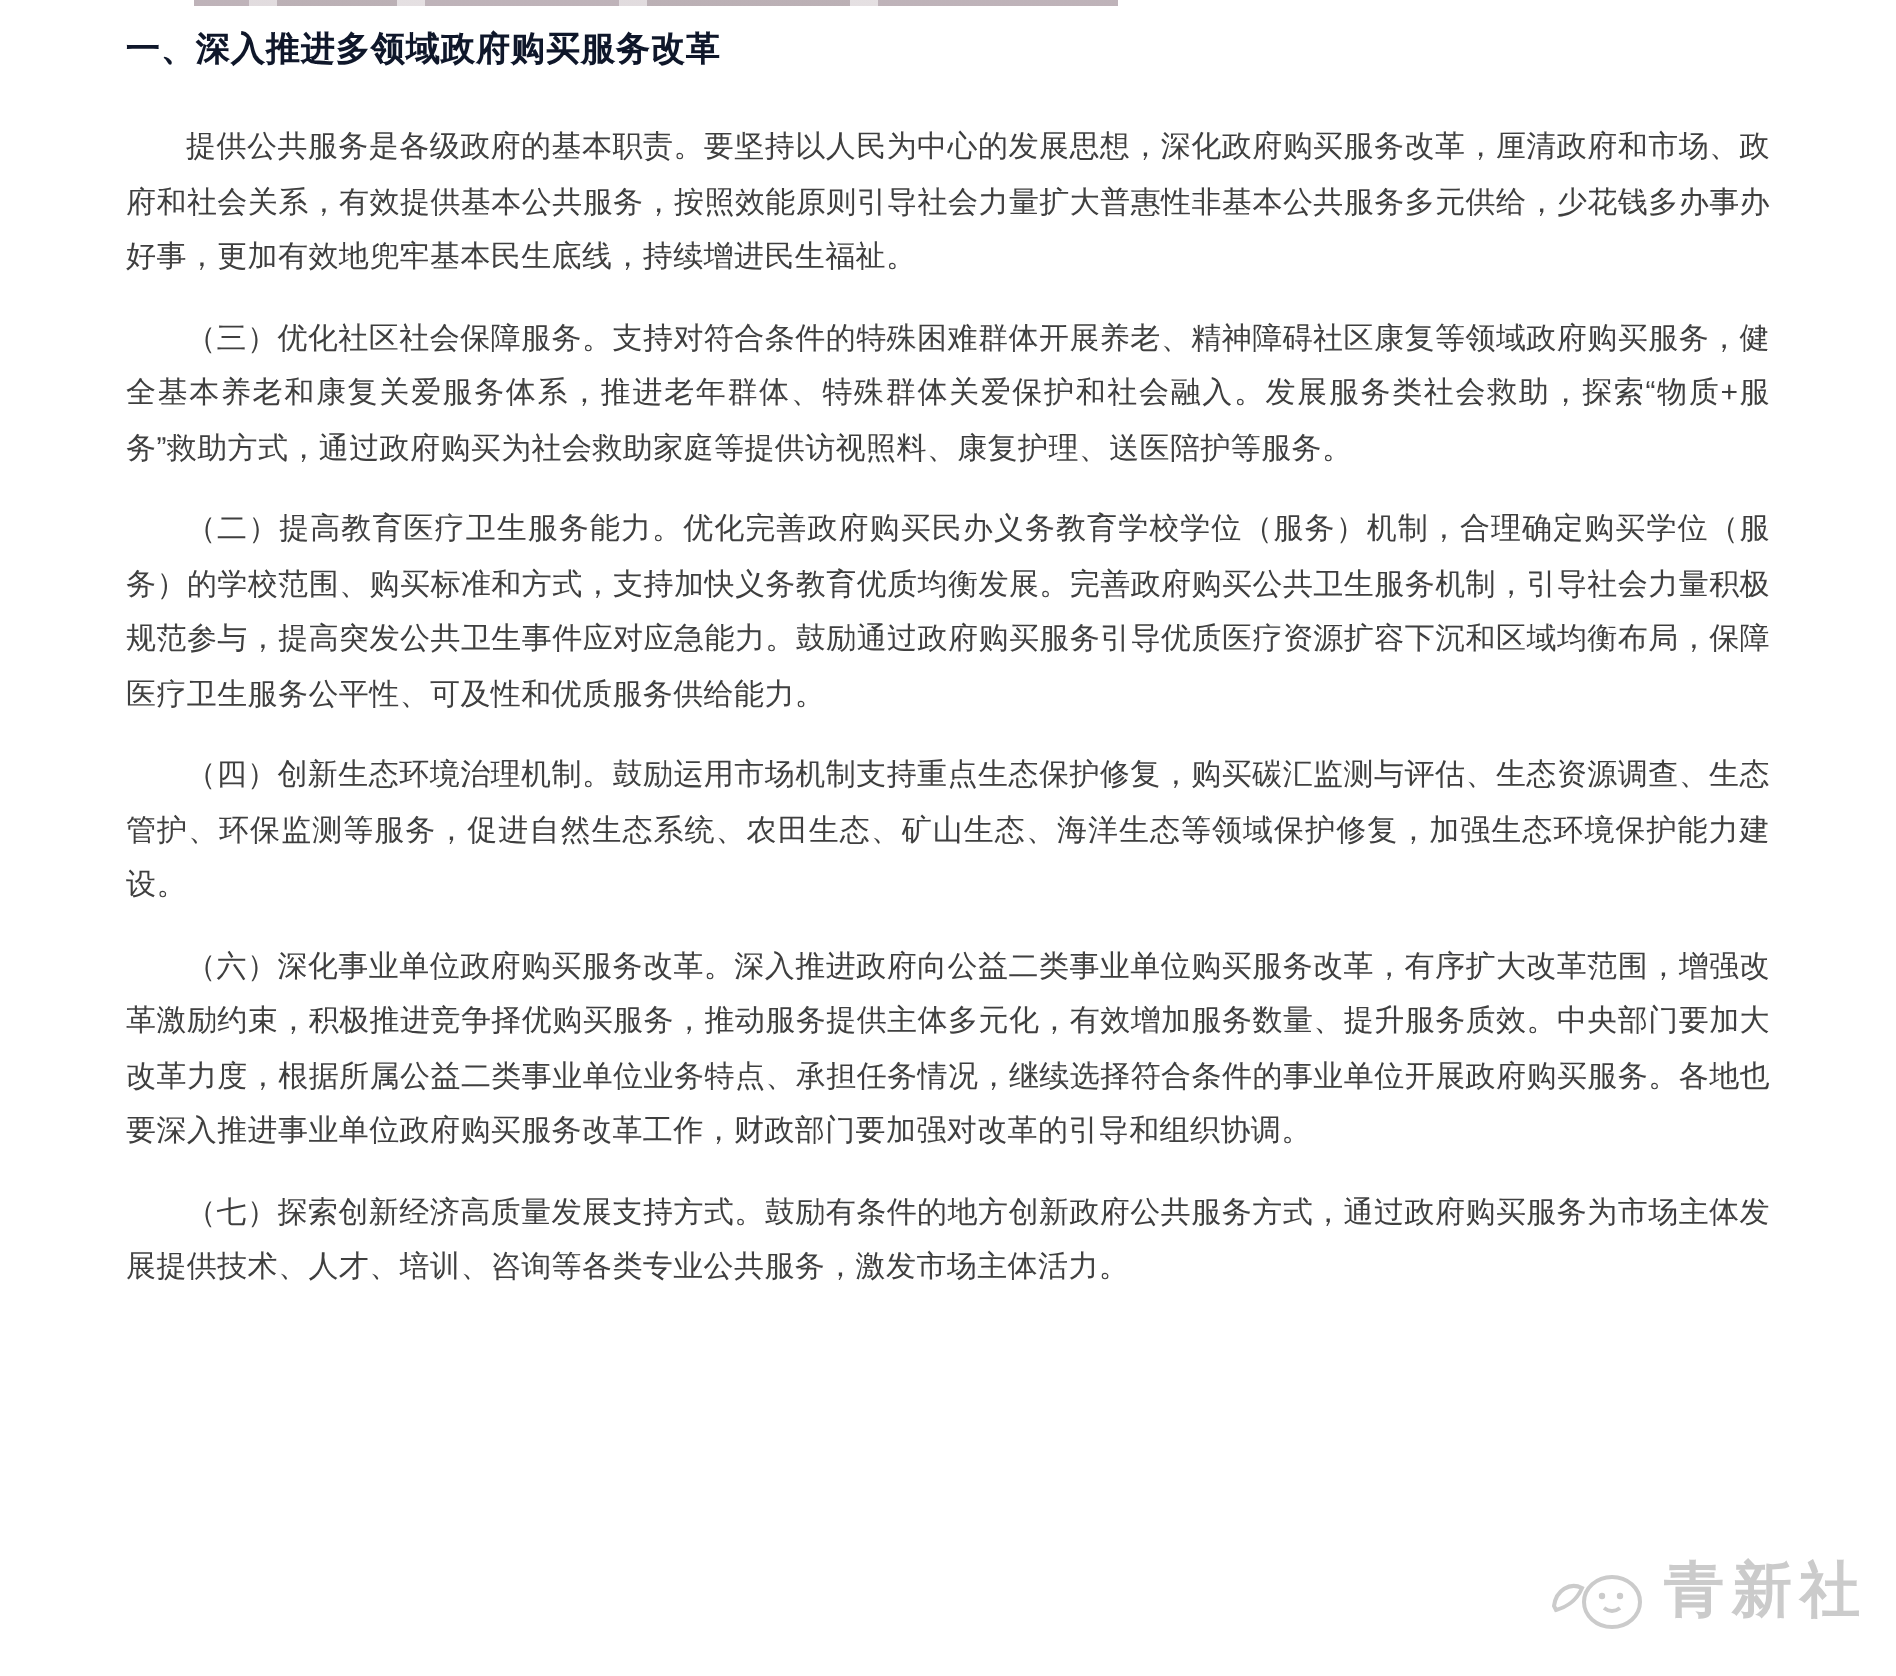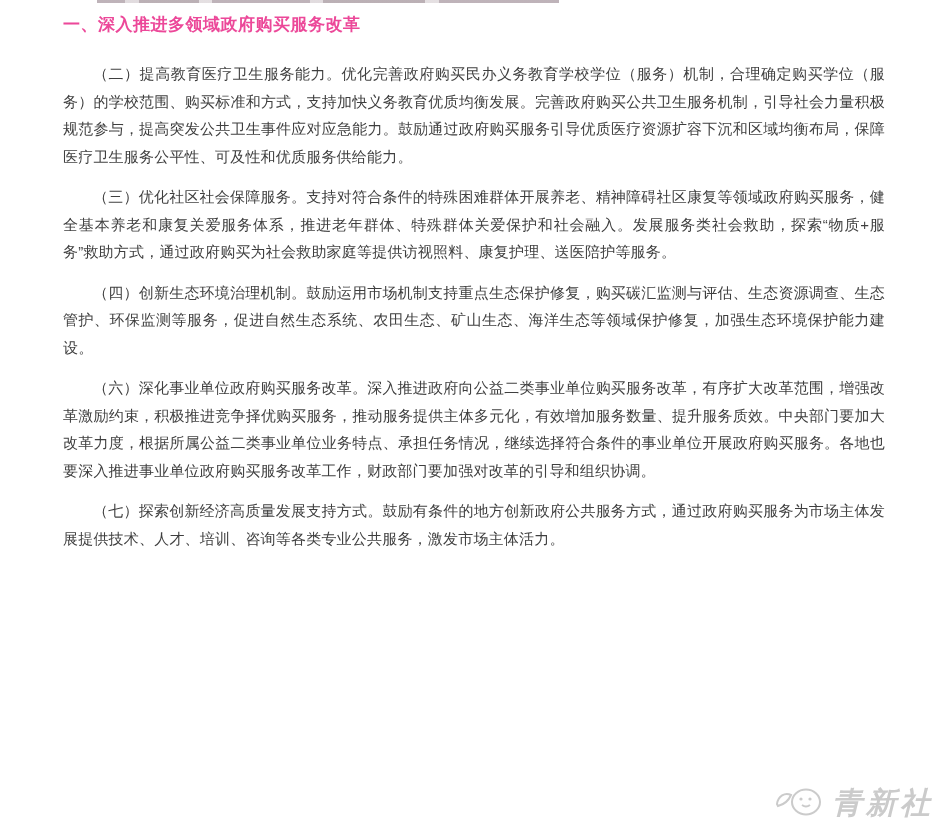--- a/index.html
+++ b/index.html
@@ -23,62 +23,62 @@
       #8a7580 74% 100%);
     opacity: 0.55;
   }
   .content {
     padding: 13px 63px 0 63px;
   }
   .heading {
     margin: 0 0 24px 0;
     font-size: 17px;
     font-weight: bold;
-    color: #ec4899;
+    color: #0f172a;
     letter-spacing: 0.5px;
   }
   .para {
     margin: 0 0 13px 0;
     font-size: 15px;
     line-height: 27.5px;
     color: #3f3f3f;
     text-indent: 2em;
     text-align: justify;
     letter-spacing: 0.2px;
   }
   .watermark {
     position: absolute;
     right: 14px;
     bottom: 14px;
     display: flex;
-    align-items: center;
+    align-items: flex-start;
     gap: 6px;
     pointer-events: none;
-    font-style: italic;
   }
   .watermark-label {
     font-size: 30px;
     font-weight: bold;
     color: #cbcbcb;
     letter-spacing: 4px;
     line-height: 1;
   }
 </style>
 </head>
 <body>
 
 <div>
 
   <div class="top-clip"></div>
 
   <div class="content">
     <h1 class="heading">一、深入推进多领域政府购买服务改革</h1>
 
+    <p class="para">提供公共服务是各级政府的基本职责。要坚持以人民为中心的发展思想，深化政府购买服务改革，厘清政府和市场、政府和社会关系，有效提供基本公共服务，按照效能原则引导社会力量扩大普惠性非基本公共服务多元供给，少花钱多办事办好事，更加有效地兜牢基本民生底线，持续增进民生福祉。</p>
+    <p class="para">（三）优化社区社会保障服务。支持对符合条件的特殊困难群体开展养老、精神障碍社区康复等领域政府购买服务，健全基本养老和康复关爱服务体系，推进老年群体、特殊群体关爱保护和社会融入。发展服务类社会救助，探索“物质+服务”救助方式，通过政府购买为社会救助家庭等提供访视照料、康复护理、送医陪护等服务。</p>
     <p class="para">（二）提高教育医疗卫生服务能力。优化完善政府购买民办义务教育学校学位（服务）机制，合理确定购买学位（服务）的学校范围、购买标准和方式，支持加快义务教育优质均衡发展。完善政府购买公共卫生服务机制，引导社会力量积极规范参与，提高突发公共卫生事件应对应急能力。鼓励通过政府购买服务引导优质医疗资源扩容下沉和区域均衡布局，保障医疗卫生服务公平性、可及性和优质服务供给能力。</p>
-    <p class="para">（三）优化社区社会保障服务。支持对符合条件的特殊困难群体开展养老、精神障碍社区康复等领域政府购买服务，健全基本养老和康复关爱服务体系，推进老年群体、特殊群体关爱保护和社会融入。发展服务类社会救助，探索“物质+服务”救助方式，通过政府购买为社会救助家庭等提供访视照料、康复护理、送医陪护等服务。</p>
     <p class="para">（四）创新生态环境治理机制。鼓励运用市场机制支持重点生态保护修复，购买碳汇监测与评估、生态资源调查、生态管护、环保监测等服务，促进自然生态系统、农田生态、矿山生态、海洋生态等领域保护修复，加强生态环境保护能力建设。</p>
     <p class="para">（六）深化事业单位政府购买服务改革。深入推进政府向公益二类事业单位购买服务改革，有序扩大改革范围，增强改革激励约束，积极推进竞争择优购买服务，推动服务提供主体多元化，有效增加服务数量、提升服务质效。中央部门要加大改革力度，根据所属公益二类事业单位业务特点、承担任务情况，继续选择符合条件的事业单位开展政府购买服务。各地也要深入推进事业单位政府购买服务改革工作，财政部门要加强对改革的引导和组织协调。</p>
     <p class="para">（七）探索创新经济高质量发展支持方式。鼓励有条件的地方创新政府公共服务方式，通过政府购买服务为市场主体发展提供技术、人才、培训、咨询等各类专业公共服务，激发市场主体活力。</p>
   </div>
 
   <div class="watermark">
     <span>
       <svg width="52" height="38" viewBox="0 0 52 38" fill="none">
         <path d="M3 22 C4 14, 11 10, 17 13 C14 20, 8 23, 4 24 Z" stroke="#cbcbcb" stroke-width="2" fill="none"></path>
         <ellipse cx="32" cy="20" rx="14" ry="12.5" stroke="#cbcbcb" stroke-width="2" fill="none"></ellipse>

